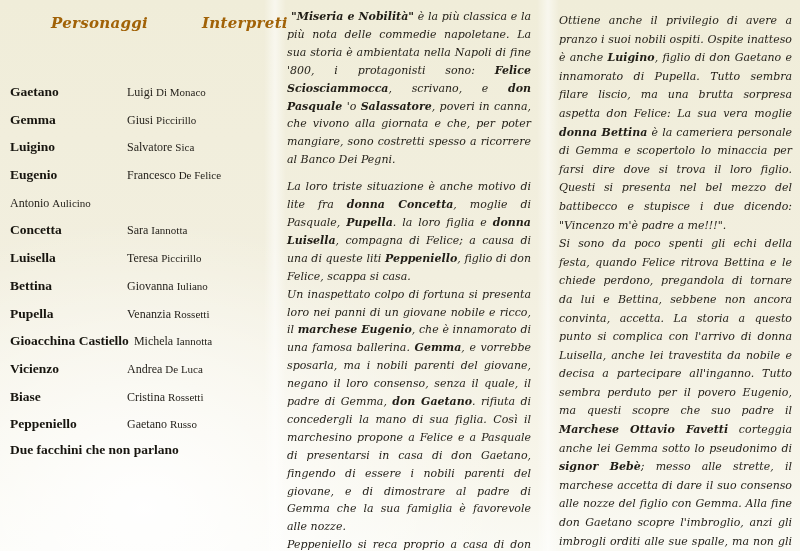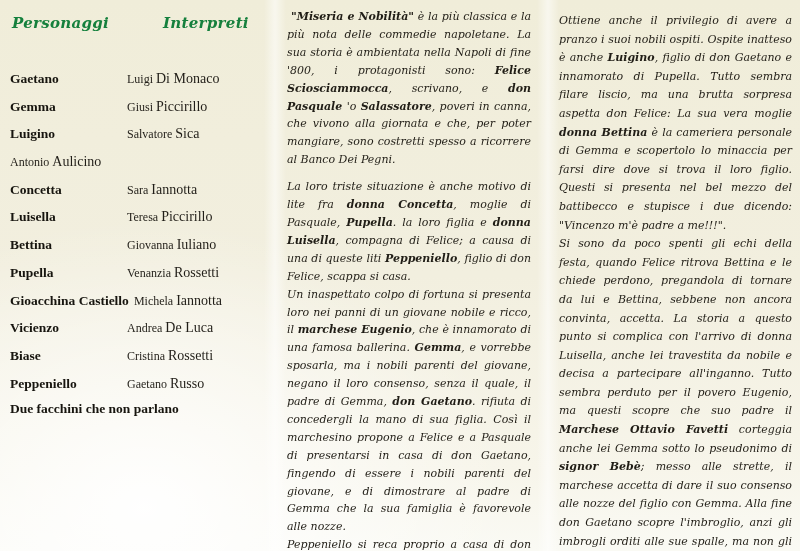--- a/index.html
+++ b/index.html
@@ -21,42 +21,42 @@
   .crease.left  { left: 264px; }
   .crease.right { left: 537px; }
 
   
   .cast-col { position: absolute; left: 10px; top: 12px; width: 266px; }
   .cast-headers { position: relative; height: 48px; }
   .hdr {
     position: absolute; top: 2px;
     font-family: "DejaVu Serif", serif;
     font-style: italic; font-weight: bold;
-    font-size: 15px; letter-spacing: 0.3px; color: #15803d;
+    font-size: 15px; letter-spacing: 0.3px; color: #a16207; margin-left: 39px;
   }
   .hdr-role    { left: 2px; }
   .hdr-actor   { left: 153px; }
-  .cast-list { position: relative; margin-top: 9px; }
+  .cast-list { position: relative; margin-top: 22px; }
   .cast-row {
     display: flex; align-items: baseline;
     height: 27.7px;
   }
   .role {
     flex: 0 0 auto; min-width: 112px; padding-right: 5px;
     white-space: nowrap;
     font-family: "Liberation Serif", serif;
     font-weight: bold; font-size: 13.5px; color: #17150f;
   }
   .actor {
     white-space: nowrap;
     font-family: "Liberation Serif", serif;
     color: #211e18;
   }
   .actor-first { font-size: 12px; }
-  .actor-rest  { font-size: 14px; text-align: center; }
+  .actor-rest  { font-size: 11px; text-align: center; }
 
   
   .syn {
     position: absolute; top: 8px;
     font-family: "DejaVu Serif", serif;
     font-style: italic;
     font-size: 11px;
     color: #201d16;
     text-align: justify;
   }
@@ -84,20 +84,24 @@
         <span class="role">Gaetano</span>
         <span class="actor"><span class="actor-first">Luigi </span><span class="actor-rest">Di Monaco</span></span>
       </div>
       <div class="cast-row">
         <span class="role">Gemma</span>
         <span class="actor"><span class="actor-first">Giusi </span><span class="actor-rest">Piccirillo</span></span>
       </div>
       <div class="cast-row">
         <span class="role">Luigino</span>
         <span class="actor"><span class="actor-first">Salvatore </span><span class="actor-rest">Sica</span></span>
+      </div>
+      <div class="cast-row">
+        <span class="role">Eugenio</span>
+        <span class="actor"><span class="actor-first">Francesco </span><span class="actor-rest">De Felice</span></span>
       </div>
       <div class="cast-row">
         <span class="actor"><span class="actor-first">Antonio </span><span class="actor-rest">Aulicino</span></span>
       </div>
       <div class="cast-row">
         <span class="role">Concetta</span>
         <span class="actor"><span class="actor-first">Sara </span><span class="actor-rest">Iannotta</span></span>
       </div>
       <div class="cast-row">
         <span class="role">Luisella</span>

